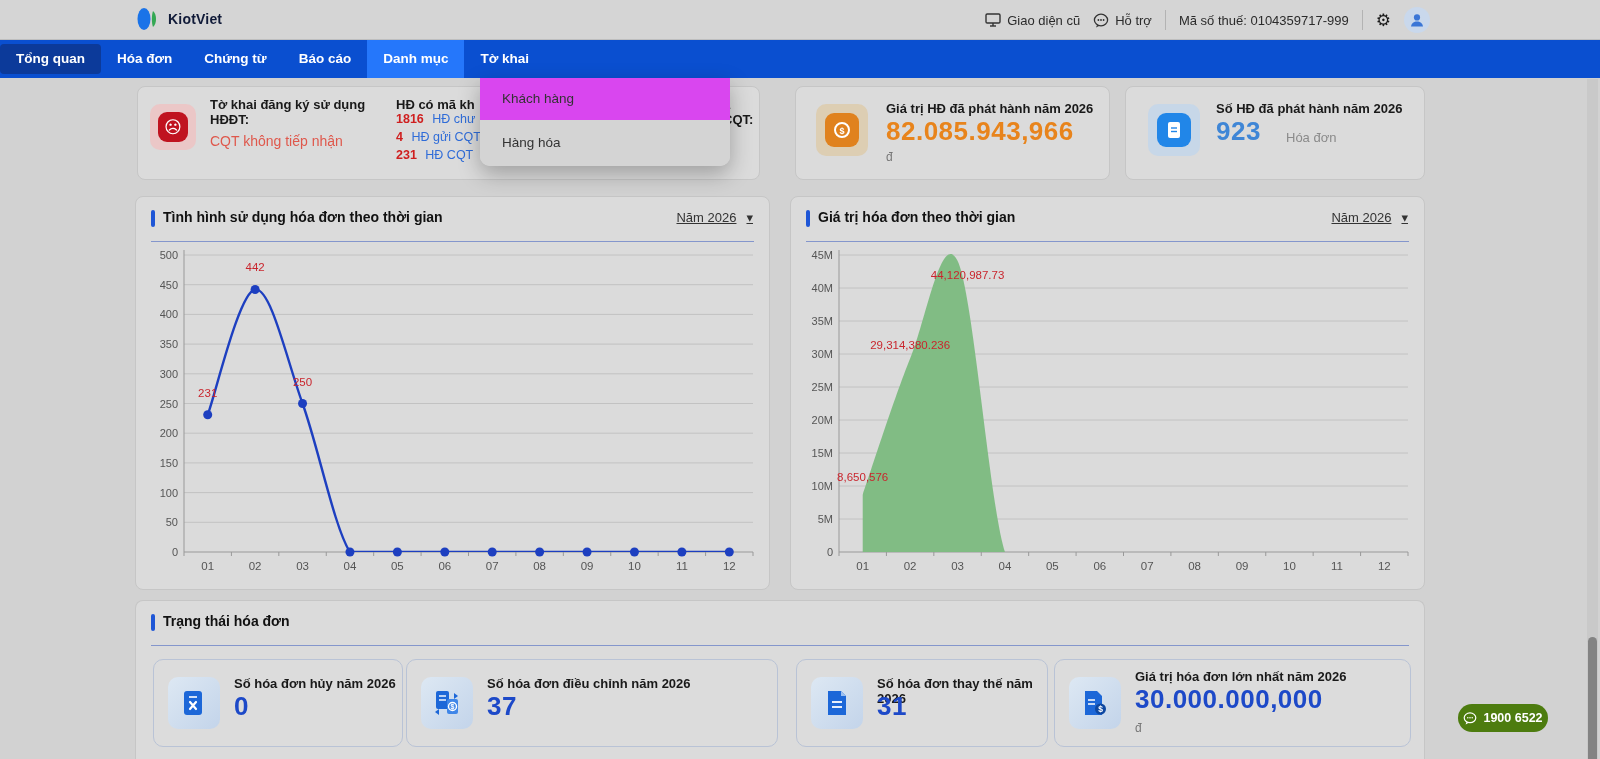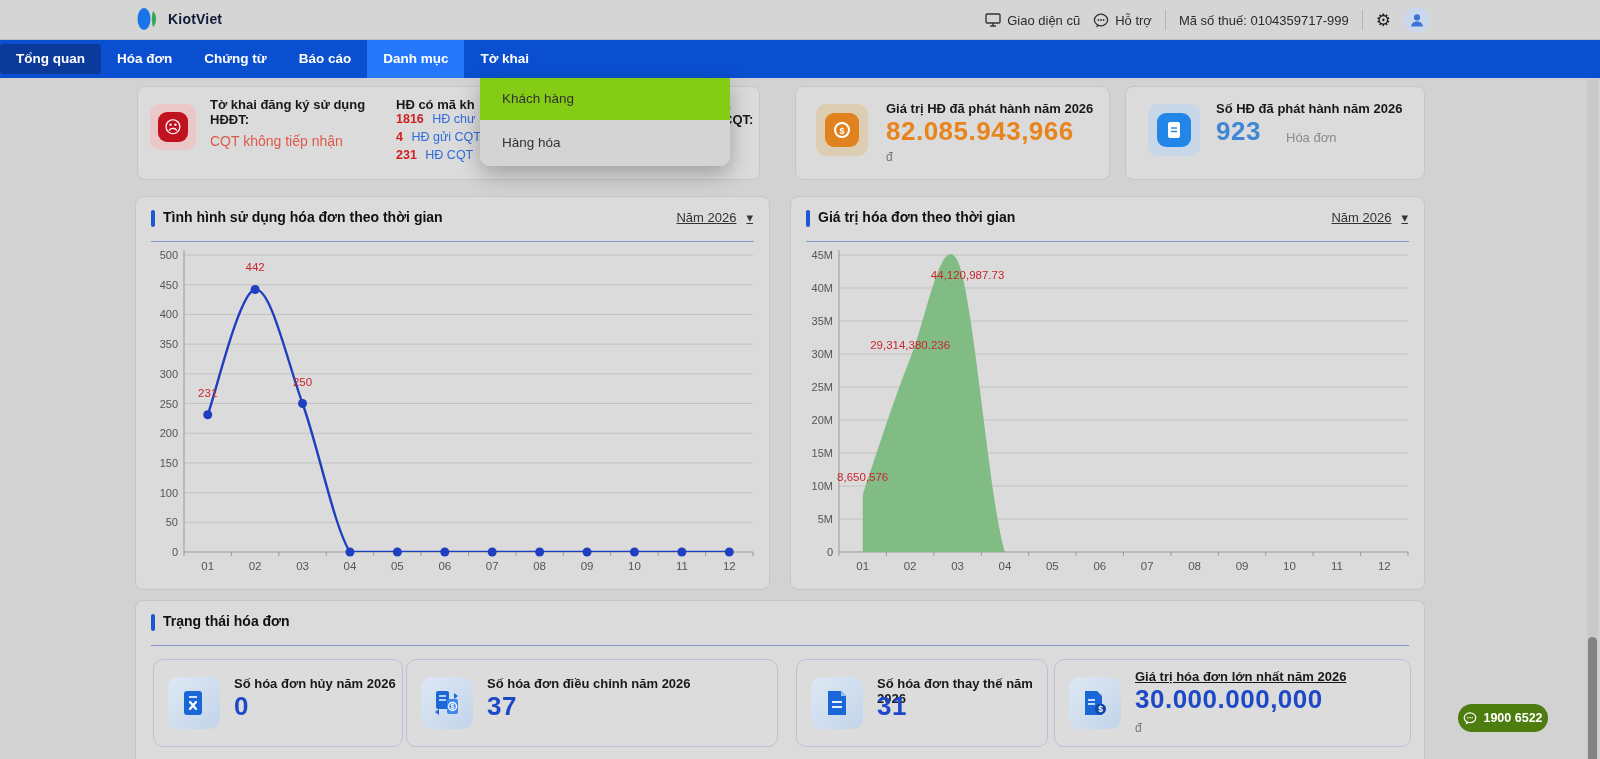--- a/index.html
+++ b/index.html
@@ -31,21 +31,21 @@
   .nav-tabs { display:flex; height:38px; }
   .nav-tab { padding:0 16px; line-height:38px; font-size:13.5px; font-weight:bold; color:#fff; cursor:pointer; }
   .nav-tab.active { background:#0c3a9a; border-radius:4px; height:30px; line-height:30px; margin-top:4px; }
   .nav-tab.open { background:#2577fb; }
 
   
   .dropdown { position:absolute; left:480px; top:78px; width:250px; z-index:50;
               border-radius:0 0 10px 10px; overflow:hidden;
               box-shadow:0 8px 22px rgba(0,0,0,.28); }
   .dd-item { height:42px; line-height:42px; padding-left:22px; font-size:13.5px; color:#333; cursor:pointer; }
-  .dd-item.highlight { background:#84cc16; }
+  .dd-item.highlight { background:#d946ef; }
   .dd-item.normal { background:#d4d4d4; height:46px; line-height:46px; }
 
   
   .card { position:absolute; background:#dbdbdb; border:1px solid #c6c6c6; border-radius:8px; }
   .icon-tile { position:absolute; border-radius:10px; display:flex; align-items:center; justify-content:center; }
   .icon-inner { border-radius:9px; display:flex; align-items:center; justify-content:center; }
   .card-title { font-weight:bold; font-size:13px; color:#191919; line-height:15px; }
   .big-num { font-weight:bold; font-size:26px; letter-spacing:.5px; }
   .unit { font-size:12px; color:#777; }
 
@@ -74,21 +74,21 @@
   #status-card { left:135px; top:600px; width:1290px; height:159px; border-radius:8px 8px 0 0; border-bottom:none; }
   .scard { position:absolute; top:58px; height:88px; border:1px solid #b9c3d6; border-radius:10px; background:#dcdcdc; }
   #sc1 { left:17px;  width:250px; }
   #sc2 { left:270px; width:372px; }
   #sc3 { left:660px; width:252px; }
   #sc4 { left:918px; width:357px; }
   .scard .icon-tile { left:14px; top:17px; width:52px; height:52px;
                       background:linear-gradient(135deg,#dde8f3,#c3d4ea); }
   .scard .card-title { position:absolute; left:80px; top:16px; }
   .scard .big-num { position:absolute; left:80px; top:31px; color:#1d49c8; }
-  #sc4 .card-title { top:9px;text-decoration:underline; }
+  #sc4 .card-title { top:9px; }
   #sc4 .big-num { top:24px; }
   #sc4 .unit { position:absolute; left:80px; top:61px; }
 
   
   .chat-pill { position:absolute; left:1458px; top:704px; width:90px; height:28px;
                background:#4d7c0f; border-radius:14px; display:flex; align-items:center;
                justify-content:center; gap:6px; color:#fff; font-size:12.5px; font-weight:bold; cursor:pointer; }
   .scroll-track { position:absolute; left:1587px; top:79px; width:11px; height:680px; background:#c9c9c9; }
   .scroll-thumb { position:absolute; left:1px; top:558px; width:9px; height:168px; background:#838383; border-radius:5px; }
 </style>

